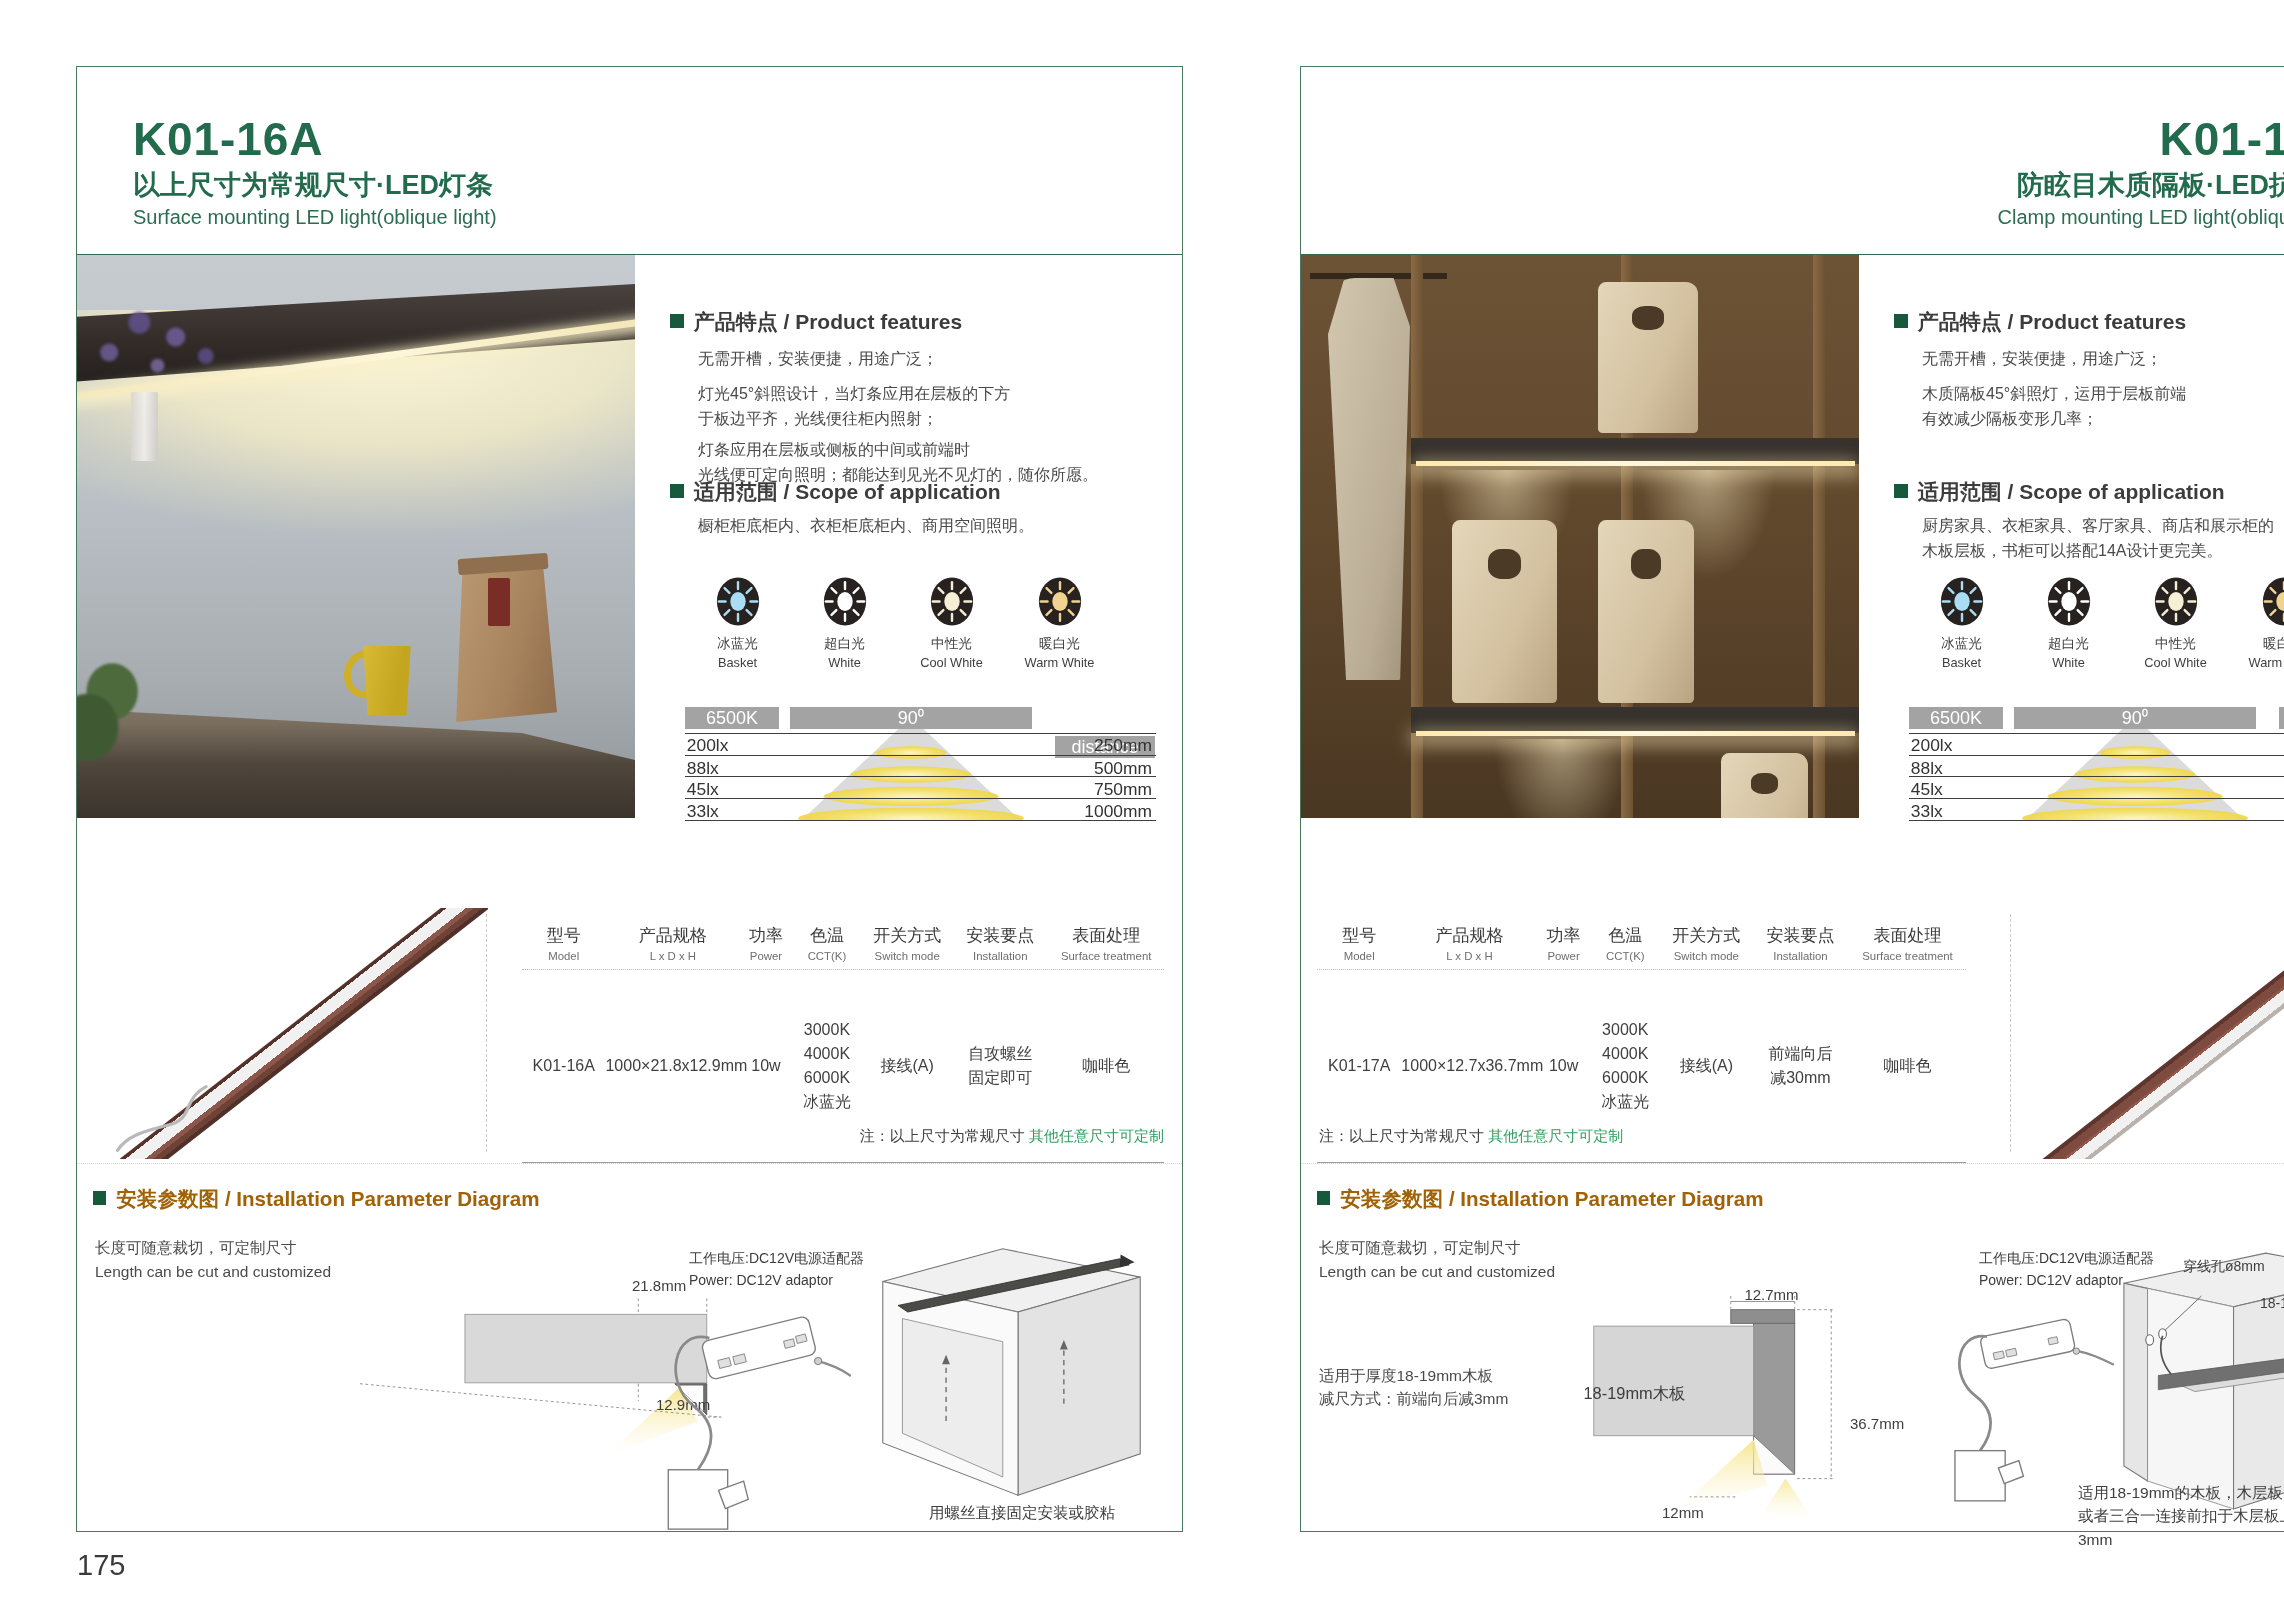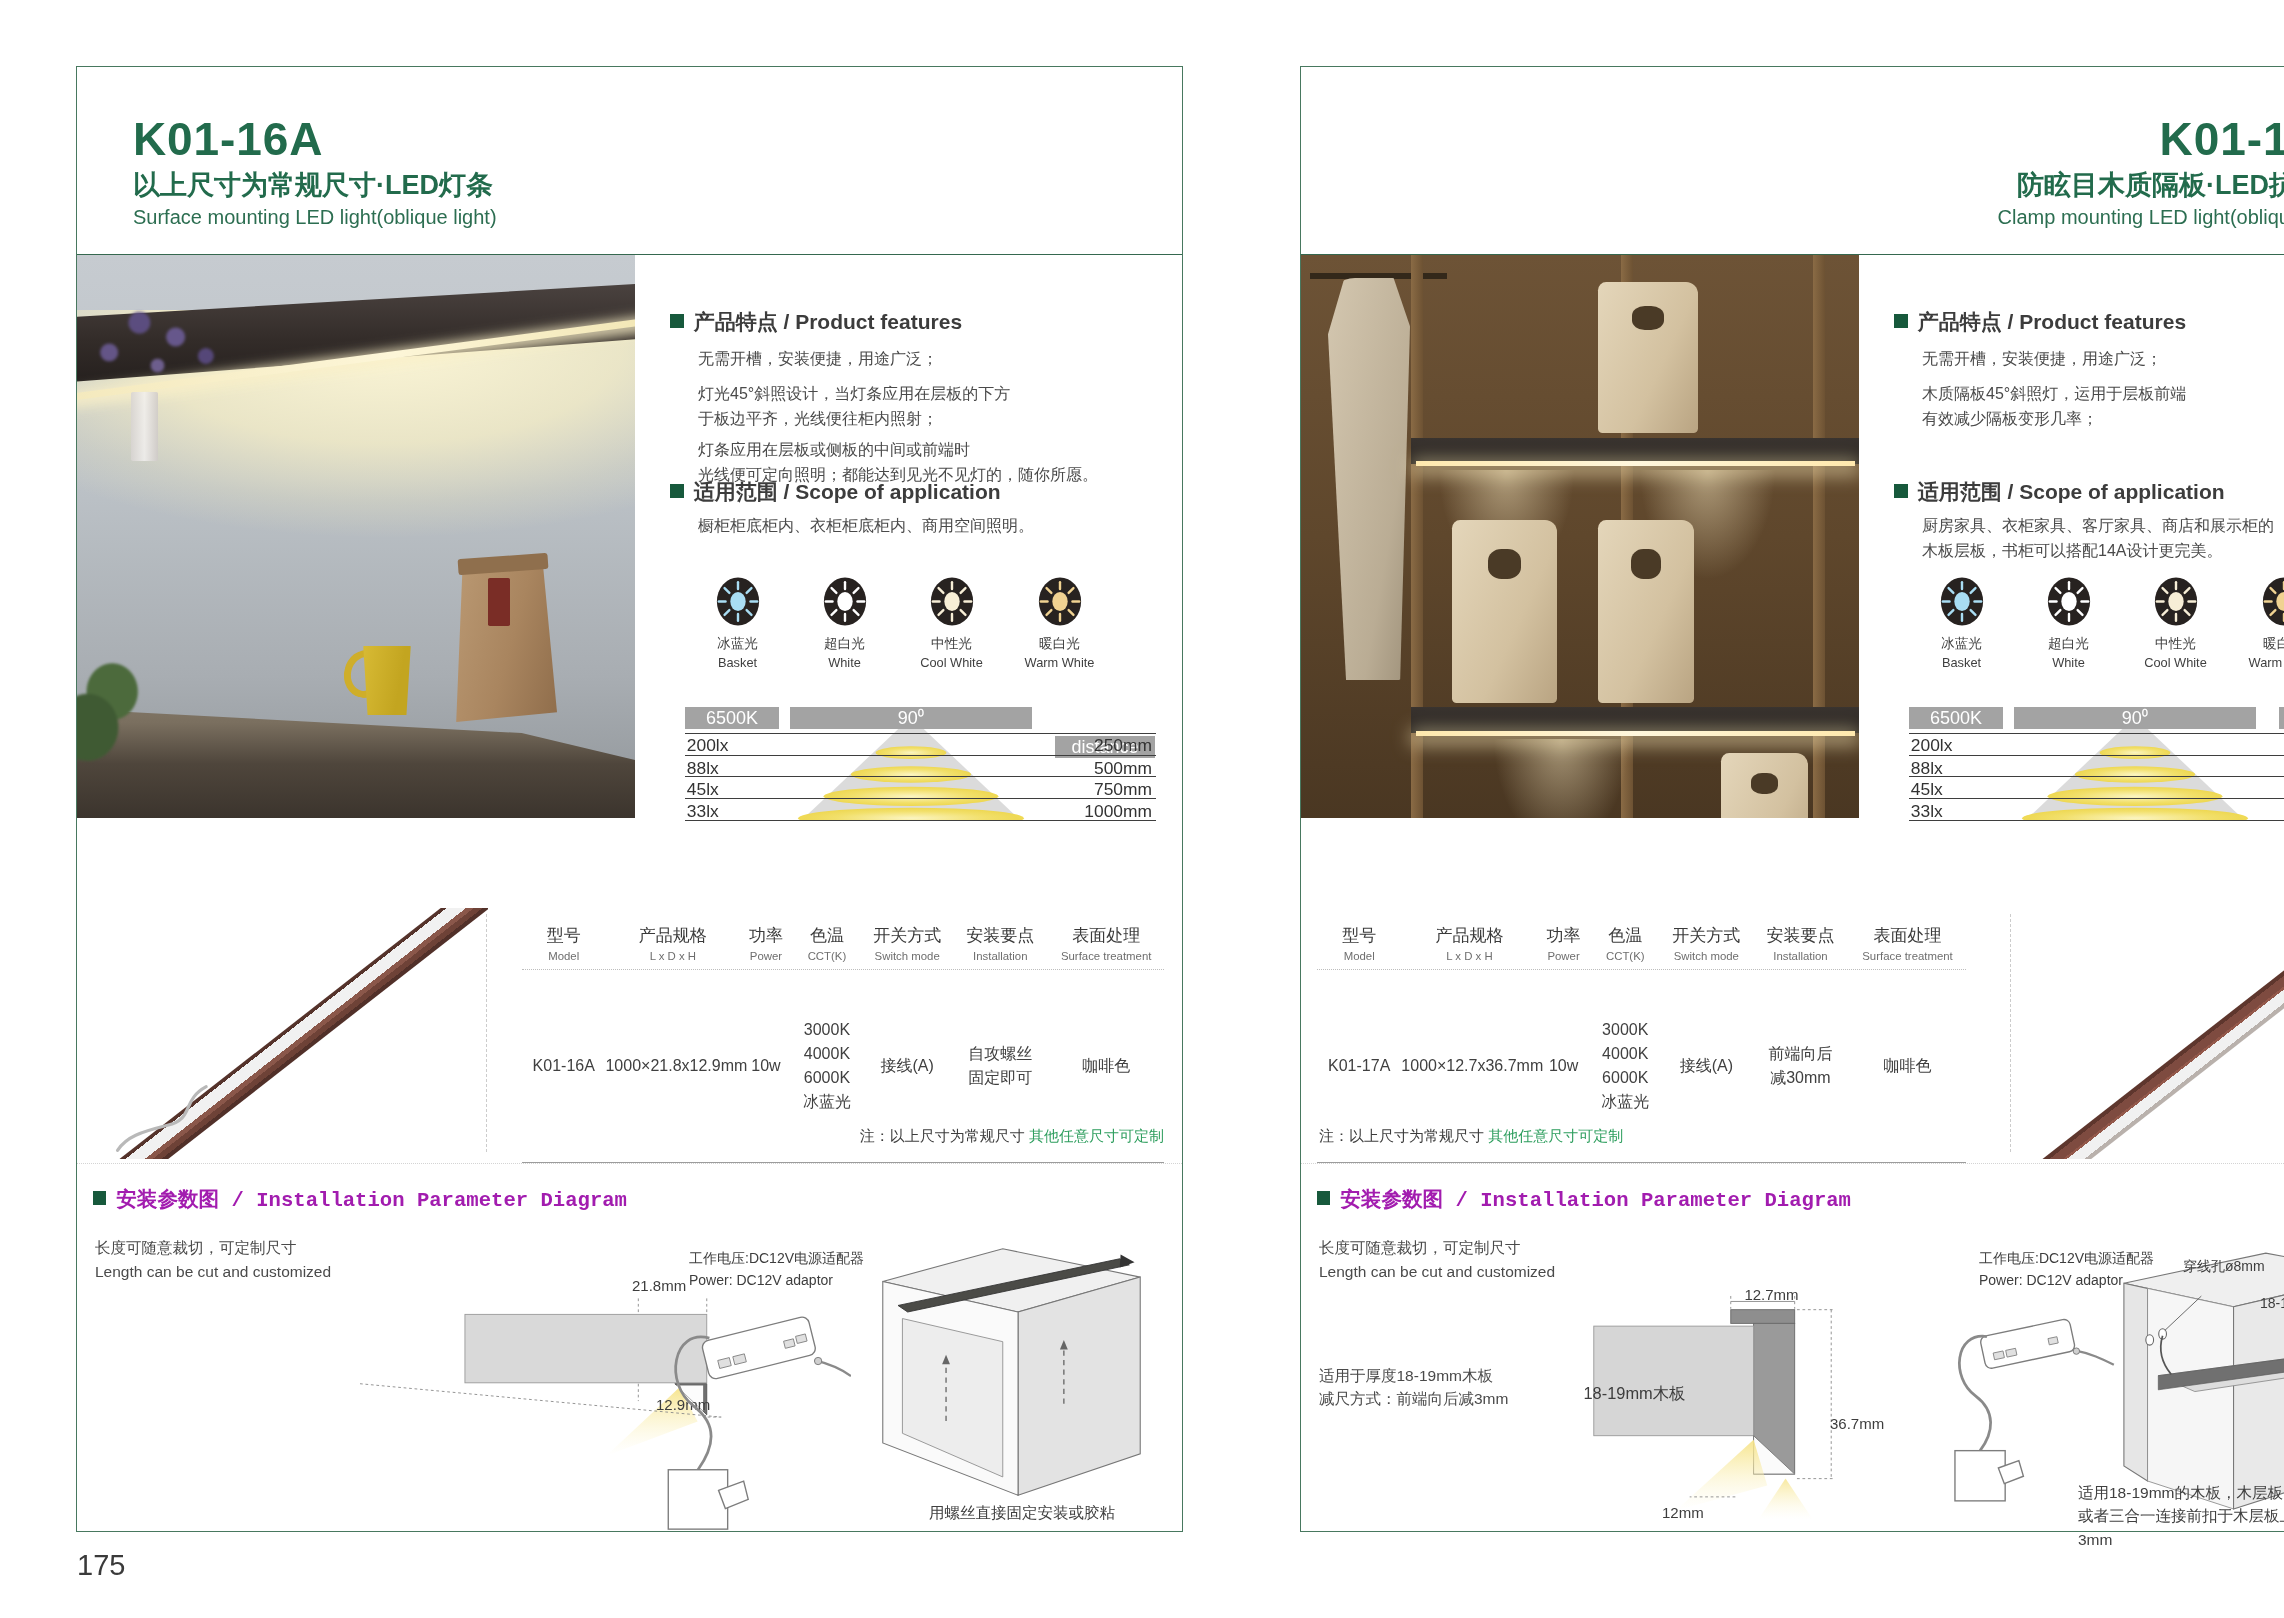--- a/index.html
+++ b/index.html
@@ -106,21 +106,21 @@
   
   .render{position:absolute;top:841px;width:384px;height:251px;overflow:hidden;}
   .bar3d{position:absolute;width:466px;height:30px;}
   .bar-left{left:-37px;top:114px;transform:rotate(-38deg);
     background:linear-gradient(180deg,#55332b 0 12%,#f1f1f1 12% 52%,#8a574a 52% 68%,#6e4237 68% 86%,#513029 86% 100%);}
   .bar-right{left:-41px;top:114px;transform:rotate(-38deg);
     background:linear-gradient(180deg,#5e362d 0 14%,#7e4b40 14% 42%,#93584a 42% 50%,#f1f1f1 50% 86%,#b9b1ac 86% 100%);}
   .wire{position:absolute;left:9px;top:174px;width:100px;height:73px;}
 
   
-  .inst-title{font-size:20.6px;font-weight:bold;color:#a21caf;font-family:Liberation Mono, monospace;}
+  .inst-title{font-size:20.6px;font-weight:bold;color:#a16207;}
   .small-note{font-size:15.5px;color:#4a4a4a;line-height:1.5;}
   .dim{font-size:15px;color:#3d3d3d;}
   .caption{font-size:15.5px;color:#404040;line-height:1.5;}
   .leader{font-size:14px;color:#3d3d3d;}
 
   
   .pageno{position:absolute;top:1549px;font-size:29px;color:#3a3a3a;}
 </style>
 </head>
 <body>
@@ -599,21 +599,21 @@
     <polygon points="470,336 560,420 470,420" fill="#fbfbfb" stroke="#777" stroke-width="2"></polygon>
     <polygon points="470,345 300,500 500,445" fill="url(#fan)" opacity="0.95"></polygon>
     <polygon points="540,430 600,520 480,520" fill="url(#fan)" opacity="0.8"></polygon>
     <line x1="640" y1="60" x2="640" y2="430" stroke="#8c8c8c" stroke-width="2" stroke-dasharray="6 6"></line>
     <line x1="565" y1="60" x2="648" y2="60" stroke="#8c8c8c" stroke-width="2" stroke-dasharray="6 6"></line>
     <line x1="565" y1="430" x2="648" y2="430" stroke="#8c8c8c" stroke-width="2" stroke-dasharray="6 6"></line>
     <line x1="430" y1="470" x2="330" y2="470" stroke="#8c8c8c" stroke-width="2" stroke-dasharray="6 6"></line>
   </svg>
   <div class="abs dim" style="left:425px;top:1219px;width:91px;text-align:center;">12.7mm</div>
   <div class="abs dim" style="left:256px;top:1316px;width:155px;text-align:center;font-size:16.4px;">18-19mm木板</div>
-  <div class="abs dim" style="left:529px;top:1348px;">36.7mm</div>
+  <div class="abs dim" style="left:549px;top:1348px;">36.7mm</div>
   <div class="abs dim" style="left:361px;top:1437px;">12mm</div>
 
   <div class="abs leader" style="left:678px;top:1183px;">工作电压:DC12V电源适配器</div>
   <div class="abs leader" style="left:678px;top:1205px;">Power: DC12V adaptor</div>
   <svg class="abs" style="left:640px;top:1233px;" width="174" height="210" viewBox="0 0 380 460">
     <g transform="rotate(-12 190 100)">
       <rect x="90" y="60" width="200" height="72" rx="14" fill="#ffffff" stroke="#7d7d7d" stroke-width="3"></rect>
       <rect x="112" y="100" width="22" height="15" fill="#e0e0e0" stroke="#8a8a8a" stroke-width="2"></rect>
       <rect x="140" y="100" width="22" height="15" fill="#e0e0e0" stroke="#8a8a8a" stroke-width="2"></rect>
       <rect x="236" y="94" width="20" height="14" fill="#e0e0e0" stroke="#8a8a8a" stroke-width="2"></rect>

